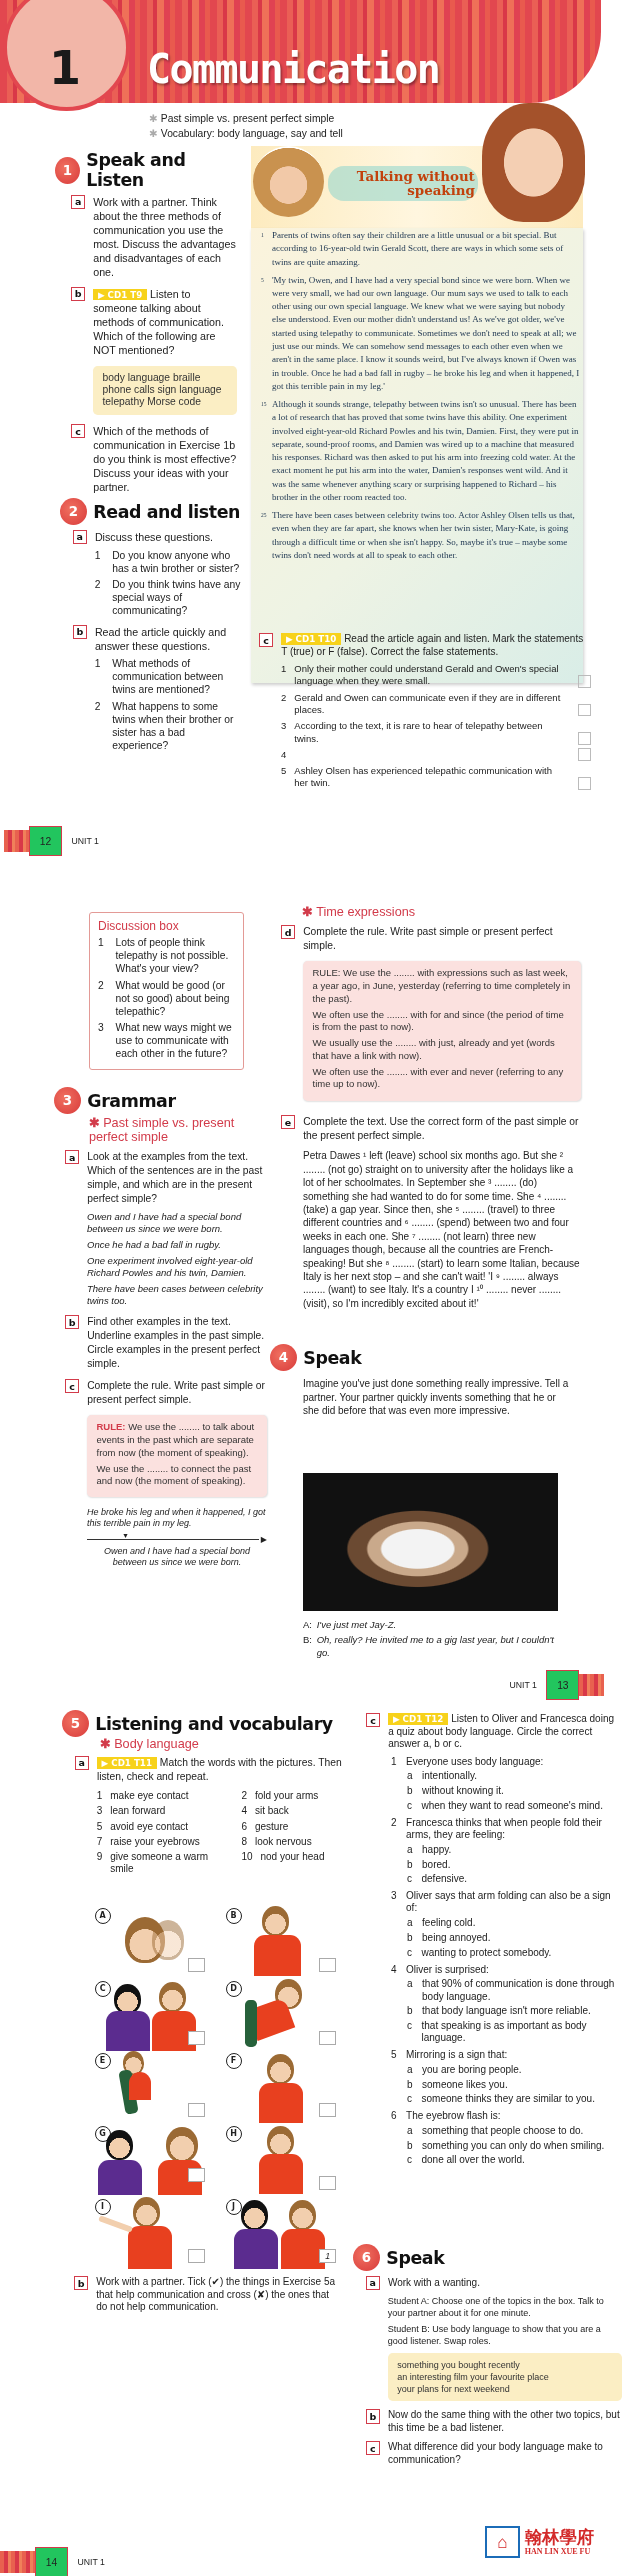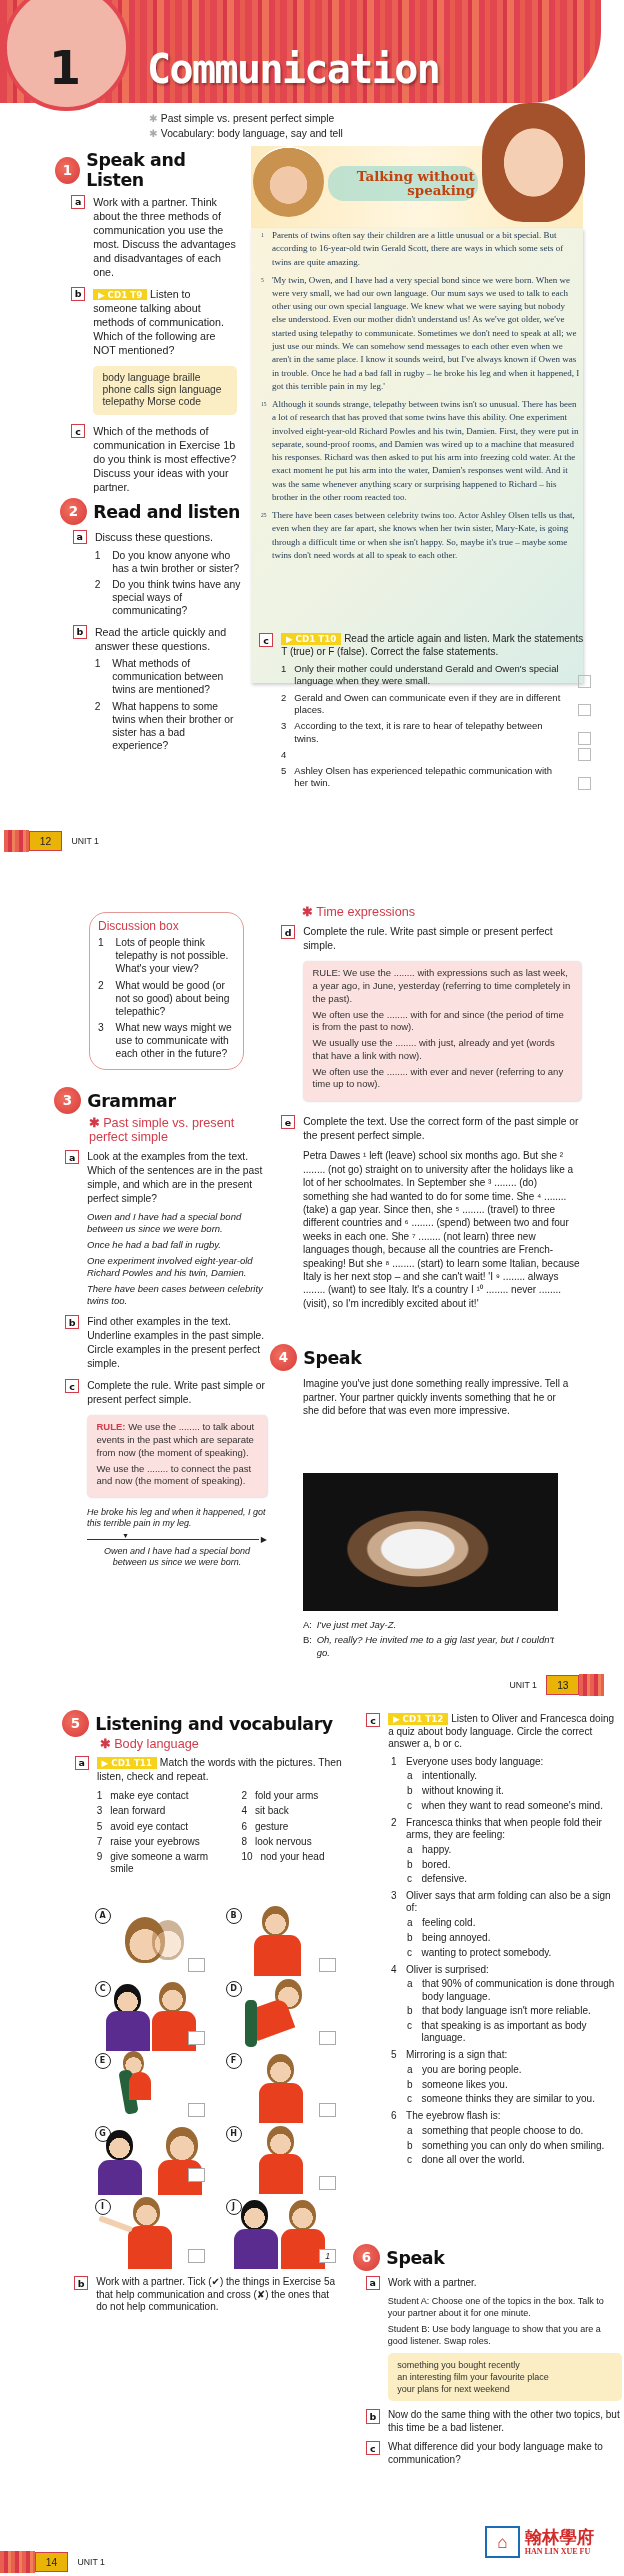--- a/index.html
+++ b/index.html
@@ -27,23 +27,23 @@
 .twin2{left:482px;top:103px;width:103px;height:119px;border-radius:45% 45% 40% 40%;background:radial-gradient(ellipse at 50% 50%,#f4cfb3 0 40%,#a4522b 41% 80%,transparent 81%)}
 .art-title{left:328px;top:166px;width:150px;text-align:right;font:bold 13.4px "DejaVu Serif",serif;color:#c2410c;line-height:14.2px;background:rgba(150,215,205,.6);border-radius:16px;padding:3.2px}
 .art-body{left:261px;top:229px;width:320px;font-family:"Liberation Serif",serif;font-size:9px;line-height:13.3px;color:#1d3550}
 .art-body p{margin-bottom:4.7px;position:relative;padding-left:11px}
 .ln{position:absolute;left:0;font-size:5.5px}
 .tf-list{list-style:none;font-size:9.5px;line-height:12.3px}
 .tf-list li{display:flex;gap:8px;margin-bottom:4px;position:relative;padding-right:24px}
 .tfbox{position:absolute;right:0;bottom:0;width:12.7px;height:12.7px;border:0.8px solid #bbb}
 .page-tab{display:flex;align-items:center;height:22px}
 .tab-stripes{width:25px;height:22px;background:repeating-linear-gradient(90deg,#e8614f 0 4px,#d93848 4px 8px,#f0805a 8px 11px)}
-.tab-num{width:33px;height:20px;border:0.8px solid #d23b4a;display:flex;align-items:center;justify-content:center;font-size:10.3px;background:#eab308}
+.tab-num{width:33px;height:30px;border:0.8px solid #d23b4a;display:flex;align-items:center;justify-content:center;font-size:10.3px;background:#22c55e}
 .tab-unit{font-size:8.7px;margin:0 9.5px}
-.discbox{left:89px;top:912px;width:155px;border:1.6px solid #e39a96;border-radius:17px;padding:6.3px 8px}
+.discbox{left:89px;top:912px;width:155px;border:1.6px solid #e39a96;border-radius:3px;padding:6.3px 8px}
 .disc-title{color:#d23b4a;font-size:12px;margin-bottom:3.2px}
 .sub-red{color:#d23b4a;font-size:12.7px;line-height:14.2px}
 .sub-red .ast{font-weight:bold}
 .rulebox{background:#fbe1df;border-radius:4.7px;padding:6.3px 9.5px;font-size:9.5px;line-height:12.7px;color:#333;box-shadow:0.8px 0.8px 1.6px rgba(0,0,0,.12)}
 .rulebox b.rl{color:#d23b4a}
 .rulebox p{margin-bottom:3.2px}
 .gapfill{font-size:10px;line-height:13.4px;color:#222}
 .photo{left:303px;top:1473px;width:255px;height:138px;background:radial-gradient(ellipse at 45% 55%,#f3f3f3 0 18%,#c9a98b 19% 25%,#6b4a32 26% 35%,#111 36%)}
 .figure{position:absolute;width:119px;height:71px}
 .fig-label{position:absolute;width:16px;height:16px;border:1.2px solid #222;border-radius:50%;font:bold 8px "DejaVu Sans",sans-serif;display:flex;align-items:center;justify-content:center;background:#fff}
@@ -566,21 +566,21 @@
 </div>
 
 <div class="abs" style="left:353px;top:2244px;width:269px">
   <div class="section-head">
     <div class="sec-badge">6</div>
     <div class="sec-title">Speak</div>
   </div>
   <div style="margin-left:12.7px;margin-top:4.7px">
     <div class="ex" style="font-size:10px">
       <span class="ex-letter">a</span>
-      <span>Work with a partner.</span>
+      <span>Work with a wanting.</span>
     </div>
     <div style="margin-left:22px;margin-top:4.7px;font-size:9px;line-height:12px">
       <p style="margin-bottom:4px">Student A: Choose one of the topics in the box. Talk to your partner about it for one minute.</p>
       <p>Student B: Use body language to show that you are a good listener. Swap roles.</p>
     </div>
     <div class="wordbox" style="margin:6.3px 0 8px 22px;font-size:9px">
       <div>something you bought recently</div>
       <div>an interesting film    your favourite place</div>
       <div>your plans for next weekend</div>
     </div>

